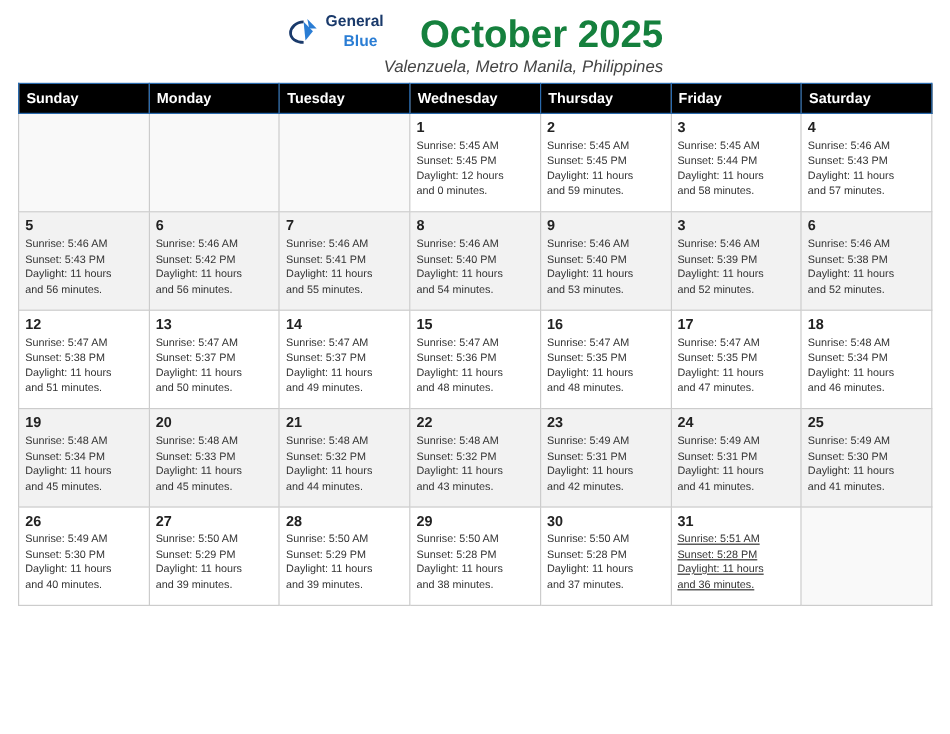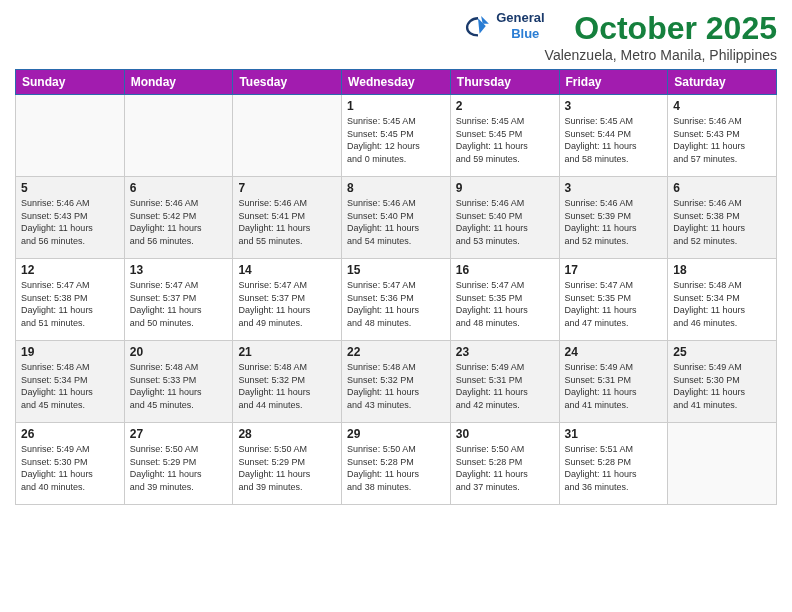--- a/index.html
+++ b/index.html
@@ -11,21 +11,21 @@
       overflow: hidden;
     }
     .page {
       width: 792px;
       min-height: 612px;
       padding: 10px 15px;
     }
     .header-section {
       display: flex;
       align-items: flex-start;
-      justify-content: flex-end;
+      justify-content: center;
       margin-bottom: 6px;
     }
     .logo {
       display: flex;
       align-items: center;
       gap: 4px;
     }
     .logo-text {
       font-size: 13px;
       font-weight: bold;
@@ -44,28 +44,29 @@
       text-align: right;
     }
     .calendar-title {
       font-size: 32px;
       font-weight: bold;
       color: #15803d;
     }
     .calendar-subtitle {
       font-size: 14px;
       color: #444;
+      font-style: italic;
     }
     .calendar-table {
       width: 100%;
       border-collapse: collapse;
       border: 1px solid #ccc;
     }
     .calendar-table th {
-      background-color: #a21caf;
+      background-color: #000000;
       color: #fff;
       font-size: 12px;
       font-weight: bold;
       padding: 5px 6px;
       text-align: left;
       border: 1px solid #2a6aad;
     }
     .calendar-table td {
       width: calc(100% / 7);
       vertical-align: top;
@@ -347,21 +348,21 @@
           </td>
           <td>
             <div class="day-number">30</div>
             <div class="day-info" style="white-space: pre-line;">Sunrise: 5:50 AM
 Sunset: 5:28 PM
 Daylight: 11 hours
 and 37 minutes.</div>
           </td>
           <td>
             <div class="day-number">31</div>
-            <div class="day-info" style="white-space: pre-line;">Sunrise: 5:51 AM
+            <div class="day-info" style="white-space: pre-line; text-decoration: underline;">Sunrise: 5:51 AM
 Sunset: 5:28 PM
 Daylight: 11 hours
 and 36 minutes.</div>
           </td>
           <td class="empty"></td>
         </tr>
       </tbody>
   </table>
 </div>
 

